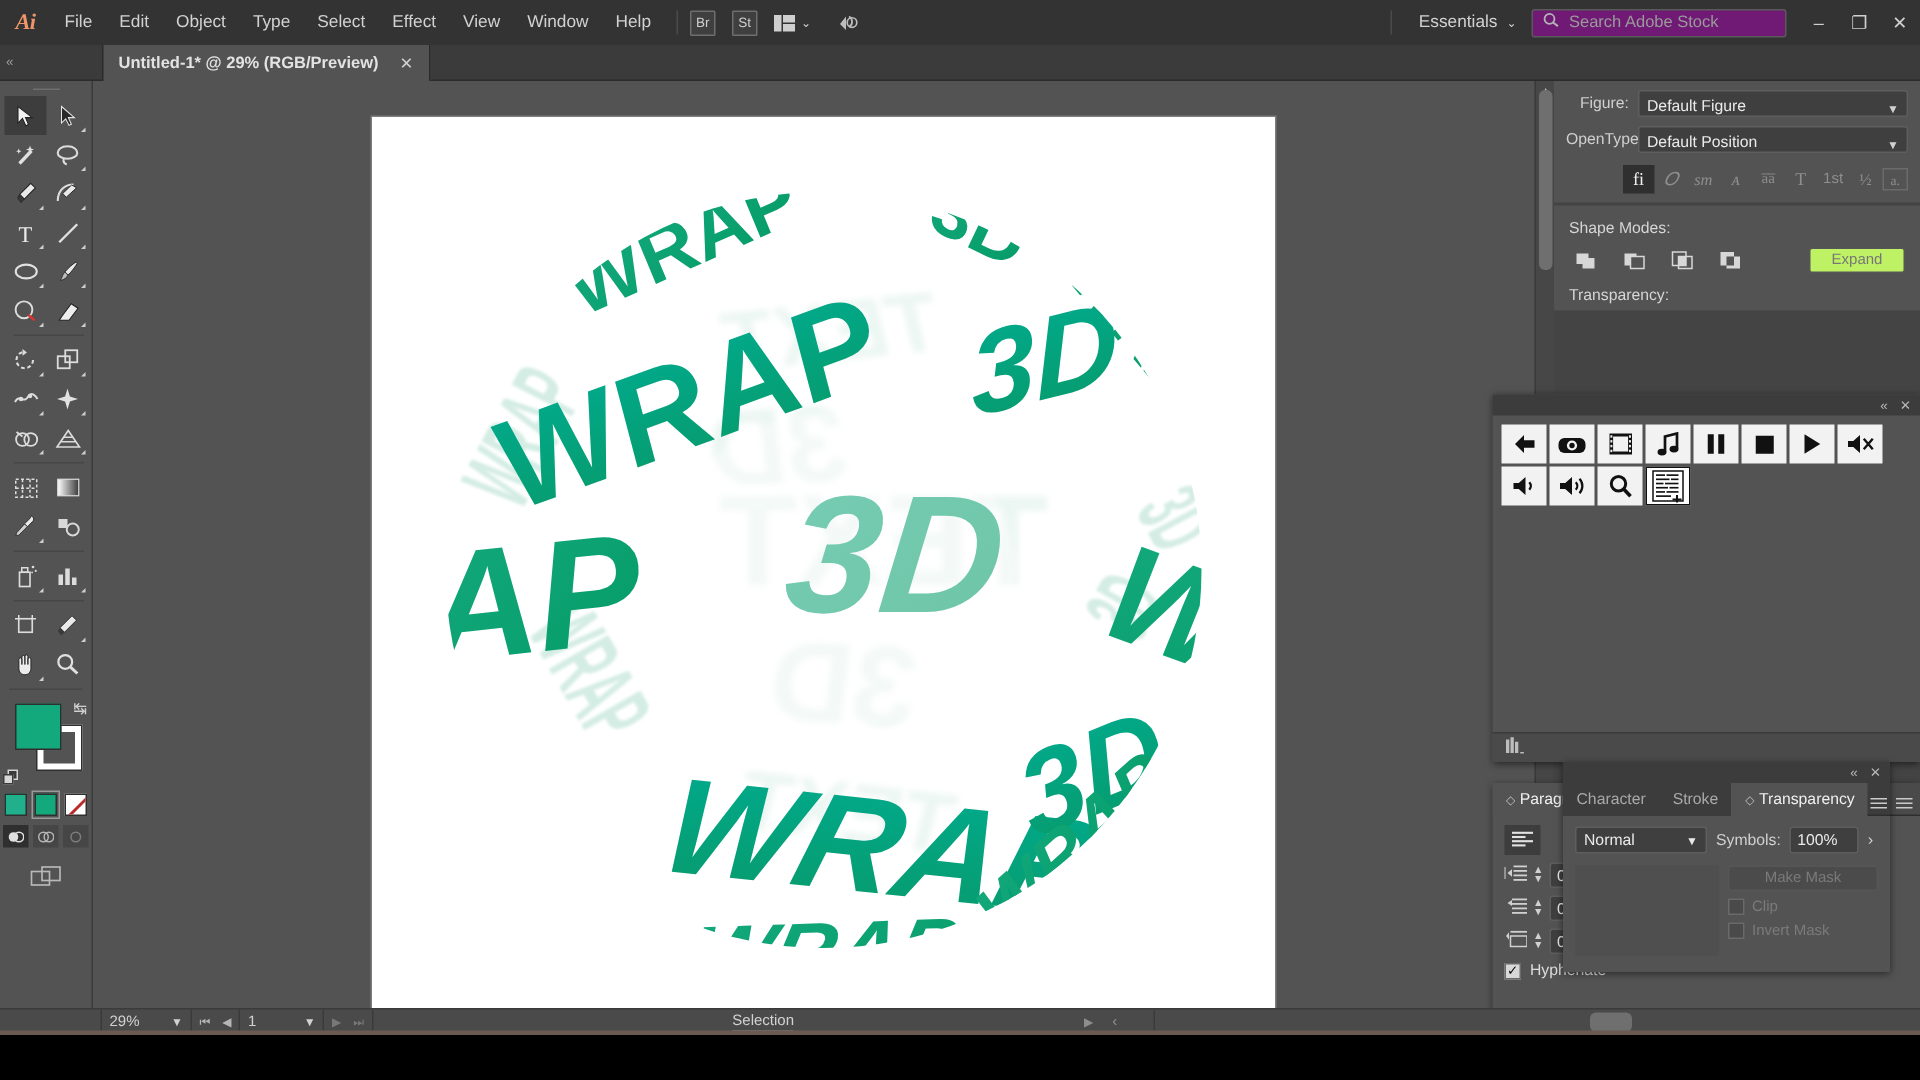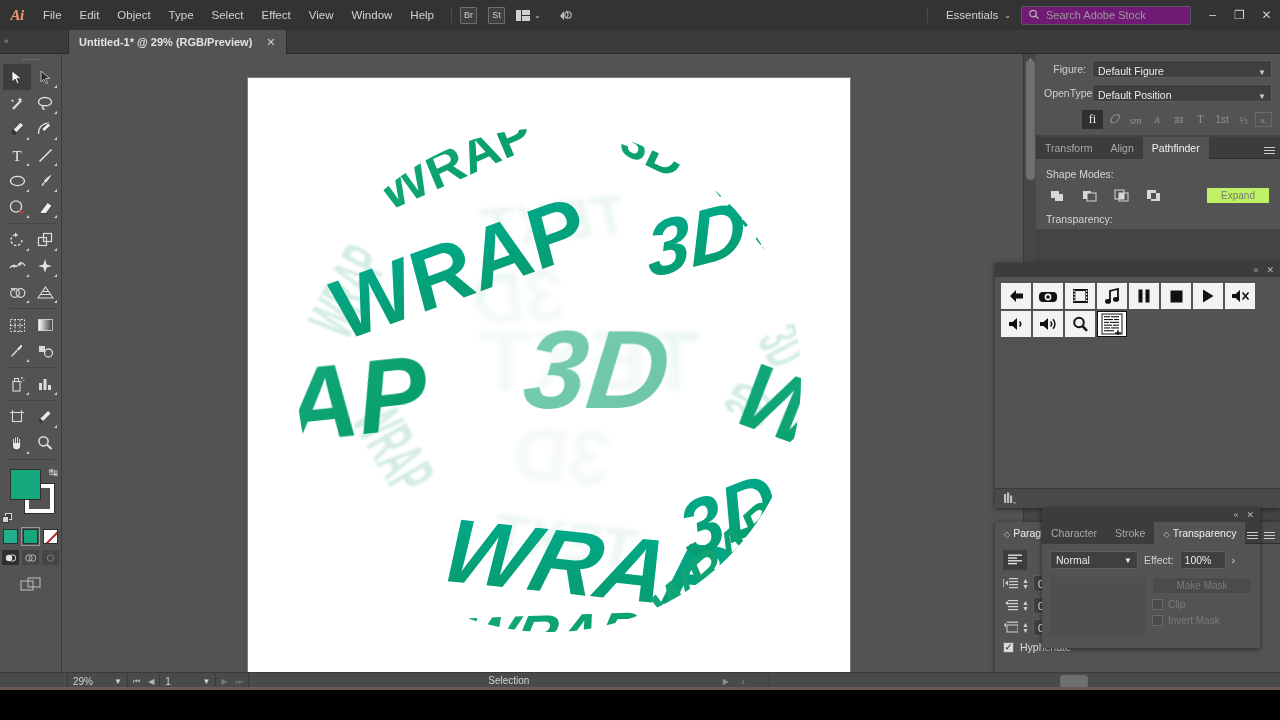--- a/index.html
+++ b/index.html
@@ -681,28 +681,20 @@
           <div class="ot-ico" style="font-size:10px;">a̅a̅</div>
           <div class="ot-ico">T</div>
           <div class="ot-ico" style="font-size:10px;font-family:'Liberation Sans',sans-serif;">1st</div>
           <div class="ot-ico" style="font-size:11px;">½</div>
           <div class="ot-ico" style="font-size:9px;border:1px solid #6b6b6b;width:18px;height:15px;">a.</div>
         </div>
       </div>
     </div>
 
     <div class="panel-grp" style="margin-top:2px;">
-      <div class="tabrow">
-        <div class="ptab">Transform</div>
-        <div class="ptab">Align</div>
-        <div class="ptab active">Pathfinder</div>
-        <div class="pmenu">
-            <i></i>
-          </div>
-      </div>
       <div class="panel-body" style="padding:7px 10px 4px 10px;">
         <div class="sec-label">Shape Modes:</div>
         <div class="sm-row">
           <div class="sm-btn">
             <svg width="17" height="15" viewBox="0 0 17 15">
                 <path d="M2 3 h8 v3 h4 v7 h-8 v-3 h-4 z" fill="#d7d7d7"></path>
               </svg>
           </div>
           <div class="sm-btn">
             <svg width="17" height="15" viewBox="0 0 17 15">
@@ -938,21 +930,21 @@
       <div class="pmenu">
           <i></i>
         </div>
     </div>
     <div class="tp-body">
       <div class="tp-row1">
         <div class="blend-sel">
           <span>Normal</span>
           <span class="cv" style="margin-left:auto;font-size:8px;">▼</span>
         </div>
-        <span class="lbl">Effect:</span>
+        <span class="lbl">Symbols:</span>
         <div class="op-field">
             <span>100%</span>
           </div>
         <span style="color:#d0d0d0;font-size:11px;">›</span>
       </div>
       <div class="thumb-area">
         <div class="thumb-left"></div>
         <div class="thumb-right">
           <div class="mm-btn">Make Mask</div>
           <div class="ck-row">

